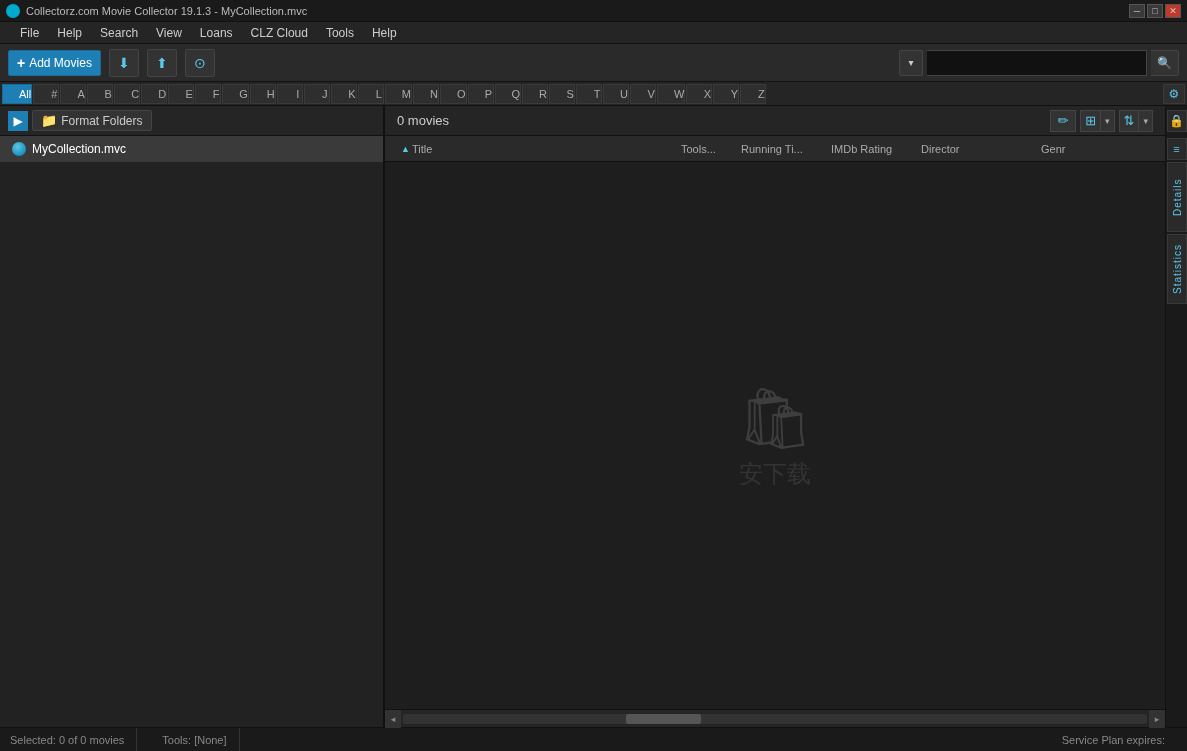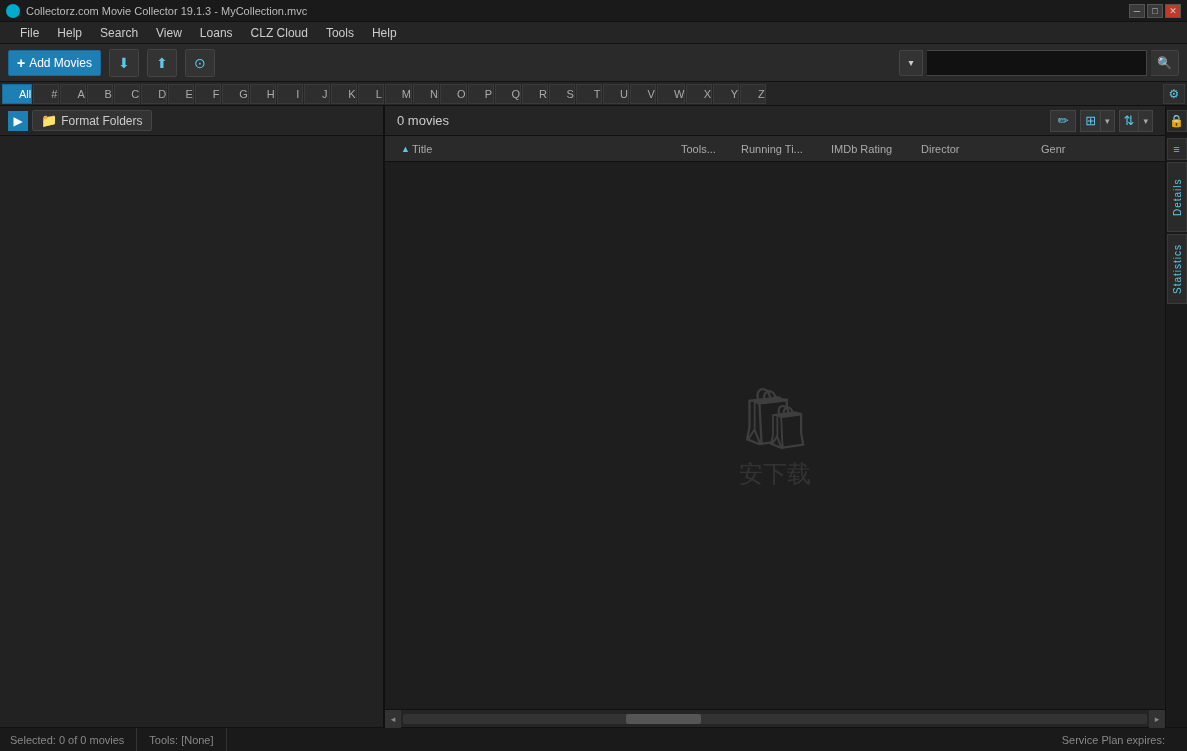--- a/index.html
+++ b/index.html
@@ -354,21 +354,21 @@
     }
 
     
     #status-bar {
       height: 24px;
       background: #1a1a1a;
       border-top: 1px solid #111;
       display: flex;
       align-items: flex-start;
       padding: 0 10px;
-      gap: 0;
+      gap: 13px;
     }
     .status-section {
       padding: 0 12px;
       font-size: 11px;
       color: #888;
       border-right: 1px solid #333;
       height: 100%;
       display: flex; align-items: center;
     }
     .status-section:first-child { padding-left: 0; }
@@ -480,20 +480,24 @@
   <div id="left-panel">
     <div id="collection-header">
       <div class="nav-arrow">
         <span>▶</span>
       </div>
       <div class="folder-btn">
         <span class="folder-icon">📁</span>
         <span>Format Folders</span>
       </div>
     </div>
+    <div class="collection-item">
+      <div class="collection-dot"></div>
+      <span class="collection-name">MyCollection.mvc</span>
+    </div>
   </div>
 
   <div id="right-panel">
 
     <div id="list-header">
       <span class="movies-count">0 movies</span>
       <div class="list-toolbar">
         <div class="list-toolbar-btn">
           <span>✏</span>
         </div>

